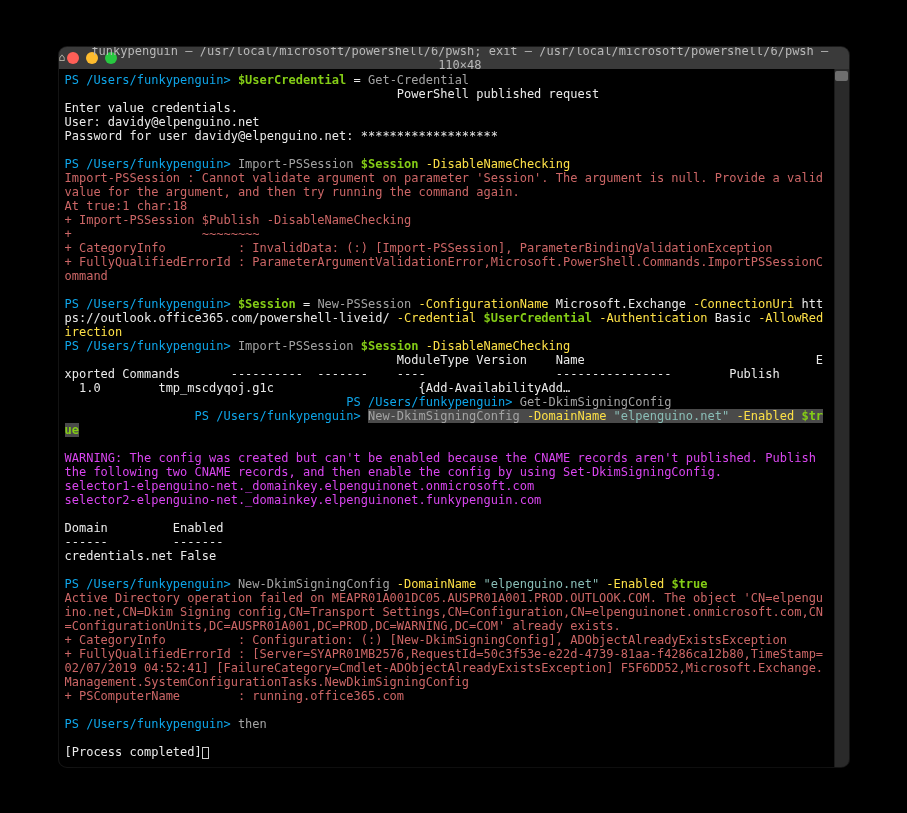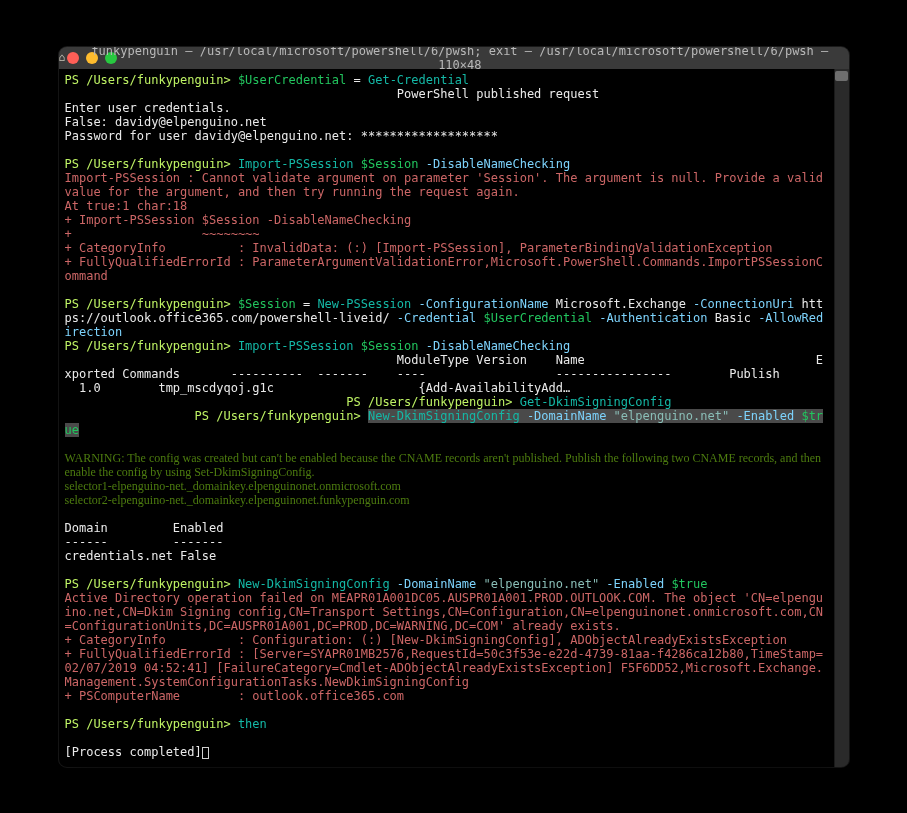--- a/index.html
+++ b/index.html
@@ -76,27 +76,27 @@
       border-left: 1px solid #1a1a1a;
     }
     .scrollbar-thumb {
       width: 13px;
       height: 10px;
       background: #6e6e6e;
       border-radius: 2px;
       margin: 2px auto 0 auto;
     }
     .c-white  { color: #eaeaea; }
-    .c-prompt { color: #bef264; }
-    .c-var    { color: #22c55e; }  
-    .c-cmd    { color: #14b8a6; }  
+    .c-prompt { color: #0ea5e9; }
+    .c-var    { color: #84cc16; font-weight: bold; }  
+    .c-cmd    { color: #a3a3a3; }  
     .c-str    { color: #8abeb7; }
-    .c-flag   { color: #7dd3fc; }  
+    .c-flag   { color: #fde047; }  
     .c-err    { color: #cc6666; }
-    .c-warn   { color: #4d7c0f; font-family: Liberation Serif, serif; }
+    .c-warn   { color: #d946ef; }
     .c-hl     { background: #4a4a4a; }
     .cursor   { display:inline-block; width:7px; height:12px; border:1px solid #d0d0d0; vertical-align: text-bottom;}
   </style>
 </head>
 <body>
 
 <div class="window">
 
   <div class="titlebar">
     <div class="traffic-light tl-red"></div>
@@ -106,28 +106,28 @@
       <span class="title-text-inner">
         <span class="home-icon">⌂</span>
         <span>funkypenguin — /usr/local/microsoft/powershell/6/pwsh; exit — /usr/local/microsoft/powershell/6/pwsh — 110×48</span>
       </span>
     </div>
   </div>
 
   <div class="content-wrap">
     <div class="terminal"><span class="c-prompt">PS /Users/funkypenguin&gt; </span><span class="c-var">$UserCredential</span><span class="c-white"> = </span><span class="c-cmd">Get-Credential</span>
 <span class="c-white">                                              </span><span class="c-white">PowerShell published request</span>
-<span class="c-white">Enter user credentials.</span>
-<span class="c-white">False: </span><span class="c-white">davidy@elpenguino.net</span>
+<span class="c-white">Enter value credentials.</span>
+<span class="c-white">User: </span><span class="c-white">davidy@elpenguino.net</span>
 <span class="c-white">Password for user davidy@elpenguino.net: </span><span class="c-white">*******************</span>
 
 <span class="c-prompt">PS /Users/funkypenguin&gt; </span><span class="c-cmd">Import-PSSession</span><span> </span><span class="c-var">$Session</span> <span class="c-flag">-DisableNameChecking</span>
-<span class="c-err">Import-PSSession : Cannot validate argument on parameter 'Session'. The argument is null. Provide a valid value for the argument, and then try running the request again.</span>
+<span class="c-err">Import-PSSession : Cannot validate argument on parameter 'Session'. The argument is null. Provide a valid value for the argument, and then try running the command again.</span>
 <span class="c-err">At true:1 char:18</span>
-<span class="c-err">+ Import-PSSession $Session -DisableNameChecking</span>
+<span class="c-err">+ Import-PSSession $Publish -DisableNameChecking</span>
 <span class="c-err">+                  ~~~~~~~~</span>
 <span class="c-err">+ CategoryInfo          : InvalidData: (:) [Import-PSSession], ParameterBindingValidationException</span>
 <span class="c-err">+ FullyQualifiedErrorId : ParameterArgumentValidationError,Microsoft.PowerShell.Commands.ImportPSSessionCommand</span>
 
 <span class="c-prompt">PS /Users/funkypenguin&gt; </span><span class="c-var">$Session</span><span class="c-white"> = </span><span class="c-cmd">New-PSSession</span> <span class="c-flag">-ConfigurationName</span> <span class="c-white">Microsoft.Exchange</span> <span class="c-flag">-ConnectionUri</span> <span class="c-white">https://outlook.office365.com/powershell-liveid/</span> <span class="c-flag">-Credential</span> <span class="c-var">$UserCredential</span> <span class="c-flag">-Authentication</span> <span class="c-white">Basic</span> <span class="c-flag">-AllowRedirection</span>
 <span class="c-prompt">PS /Users/funkypenguin&gt; </span><span class="c-cmd">Import-PSSession</span><span> </span><span class="c-var">$Session</span> <span class="c-flag">-DisableNameChecking</span>
 <span class="c-white">                                              ModuleType Version    Name                                Exported Commands       ----------  -------    ----                  ----------------        Publish</span>
 <span class="c-white">  1.0        tmp_mscdyqoj.g1c                    {Add-AvailabilityAdd…</span>
 <span class="c-prompt">                                       PS /Users/funkypenguin&gt; </span><span class="c-cmd">Get-DkimSigningConfig</span>
 <span class="c-prompt">                  PS /Users/funkypenguin&gt; </span><span class="c-cmd c-hl">New-DkimSigningConfig</span><span class="c-flag c-hl"> -DomainName </span><span class="c-str c-hl">"elpenguino.net"</span><span class="c-flag c-hl"> -Enabled </span><span class="c-var c-hl">$true</span>
@@ -137,21 +137,21 @@
 <span class="c-warn">selector2-elpenguino-net._domainkey.elpenguinonet.funkypenguin.com</span>
 
 <span class="c-white">Domain         Enabled</span>
 <span class="c-white">------         -------</span>
 <span class="c-white">credentials.net False</span>
 
 <span class="c-prompt">PS /Users/funkypenguin&gt; </span><span class="c-cmd">New-DkimSigningConfig</span><span class="c-flag"> -DomainName </span><span class="c-str">"elpenguino.net"</span><span class="c-flag"> -Enabled </span><span class="c-var">$true</span>
 <span class="c-err">Active Directory operation failed on MEAPR01A001DC05.AUSPR01A001.PROD.OUTLOOK.COM. The object 'CN=elpenguino.net,CN=Dkim Signing config,CN=Transport Settings,CN=Configuration,CN=elpenguinonet.onmicrosoft.com,CN=ConfigurationUnits,DC=AUSPR01A001,DC=PROD,DC=WARNING,DC=COM' already exists.</span>
 <span class="c-err">+ CategoryInfo          : Configuration: (:) [New-DkimSigningConfig], ADObjectAlreadyExistsException</span>
 <span class="c-err">+ FullyQualifiedErrorId : [Server=SYAPR01MB2576,RequestId=50c3f53e-e22d-4739-81aa-f4286ca12b80,TimeStamp=02/07/2019 04:52:41] [FailureCategory=Cmdlet-ADObjectAlreadyExistsException] F5F6DD52,Microsoft.Exchange.Management.SystemConfigurationTasks.NewDkimSigningConfig</span>
-<span class="c-err">+ PSComputerName        : outlook.office365.com</span>
+<span class="c-err">+ PSComputerName        : running.office365.com</span>
 
 <span class="c-prompt">PS /Users/funkypenguin&gt; </span><span class="c-cmd">then</span>
 
 <span class="c-white">[Process completed]</span><span class="cursor"></span>
 </div>
     <div class="scrollbar-track">
       <div class="scrollbar-thumb"></div>
     </div>
   </div>
 

